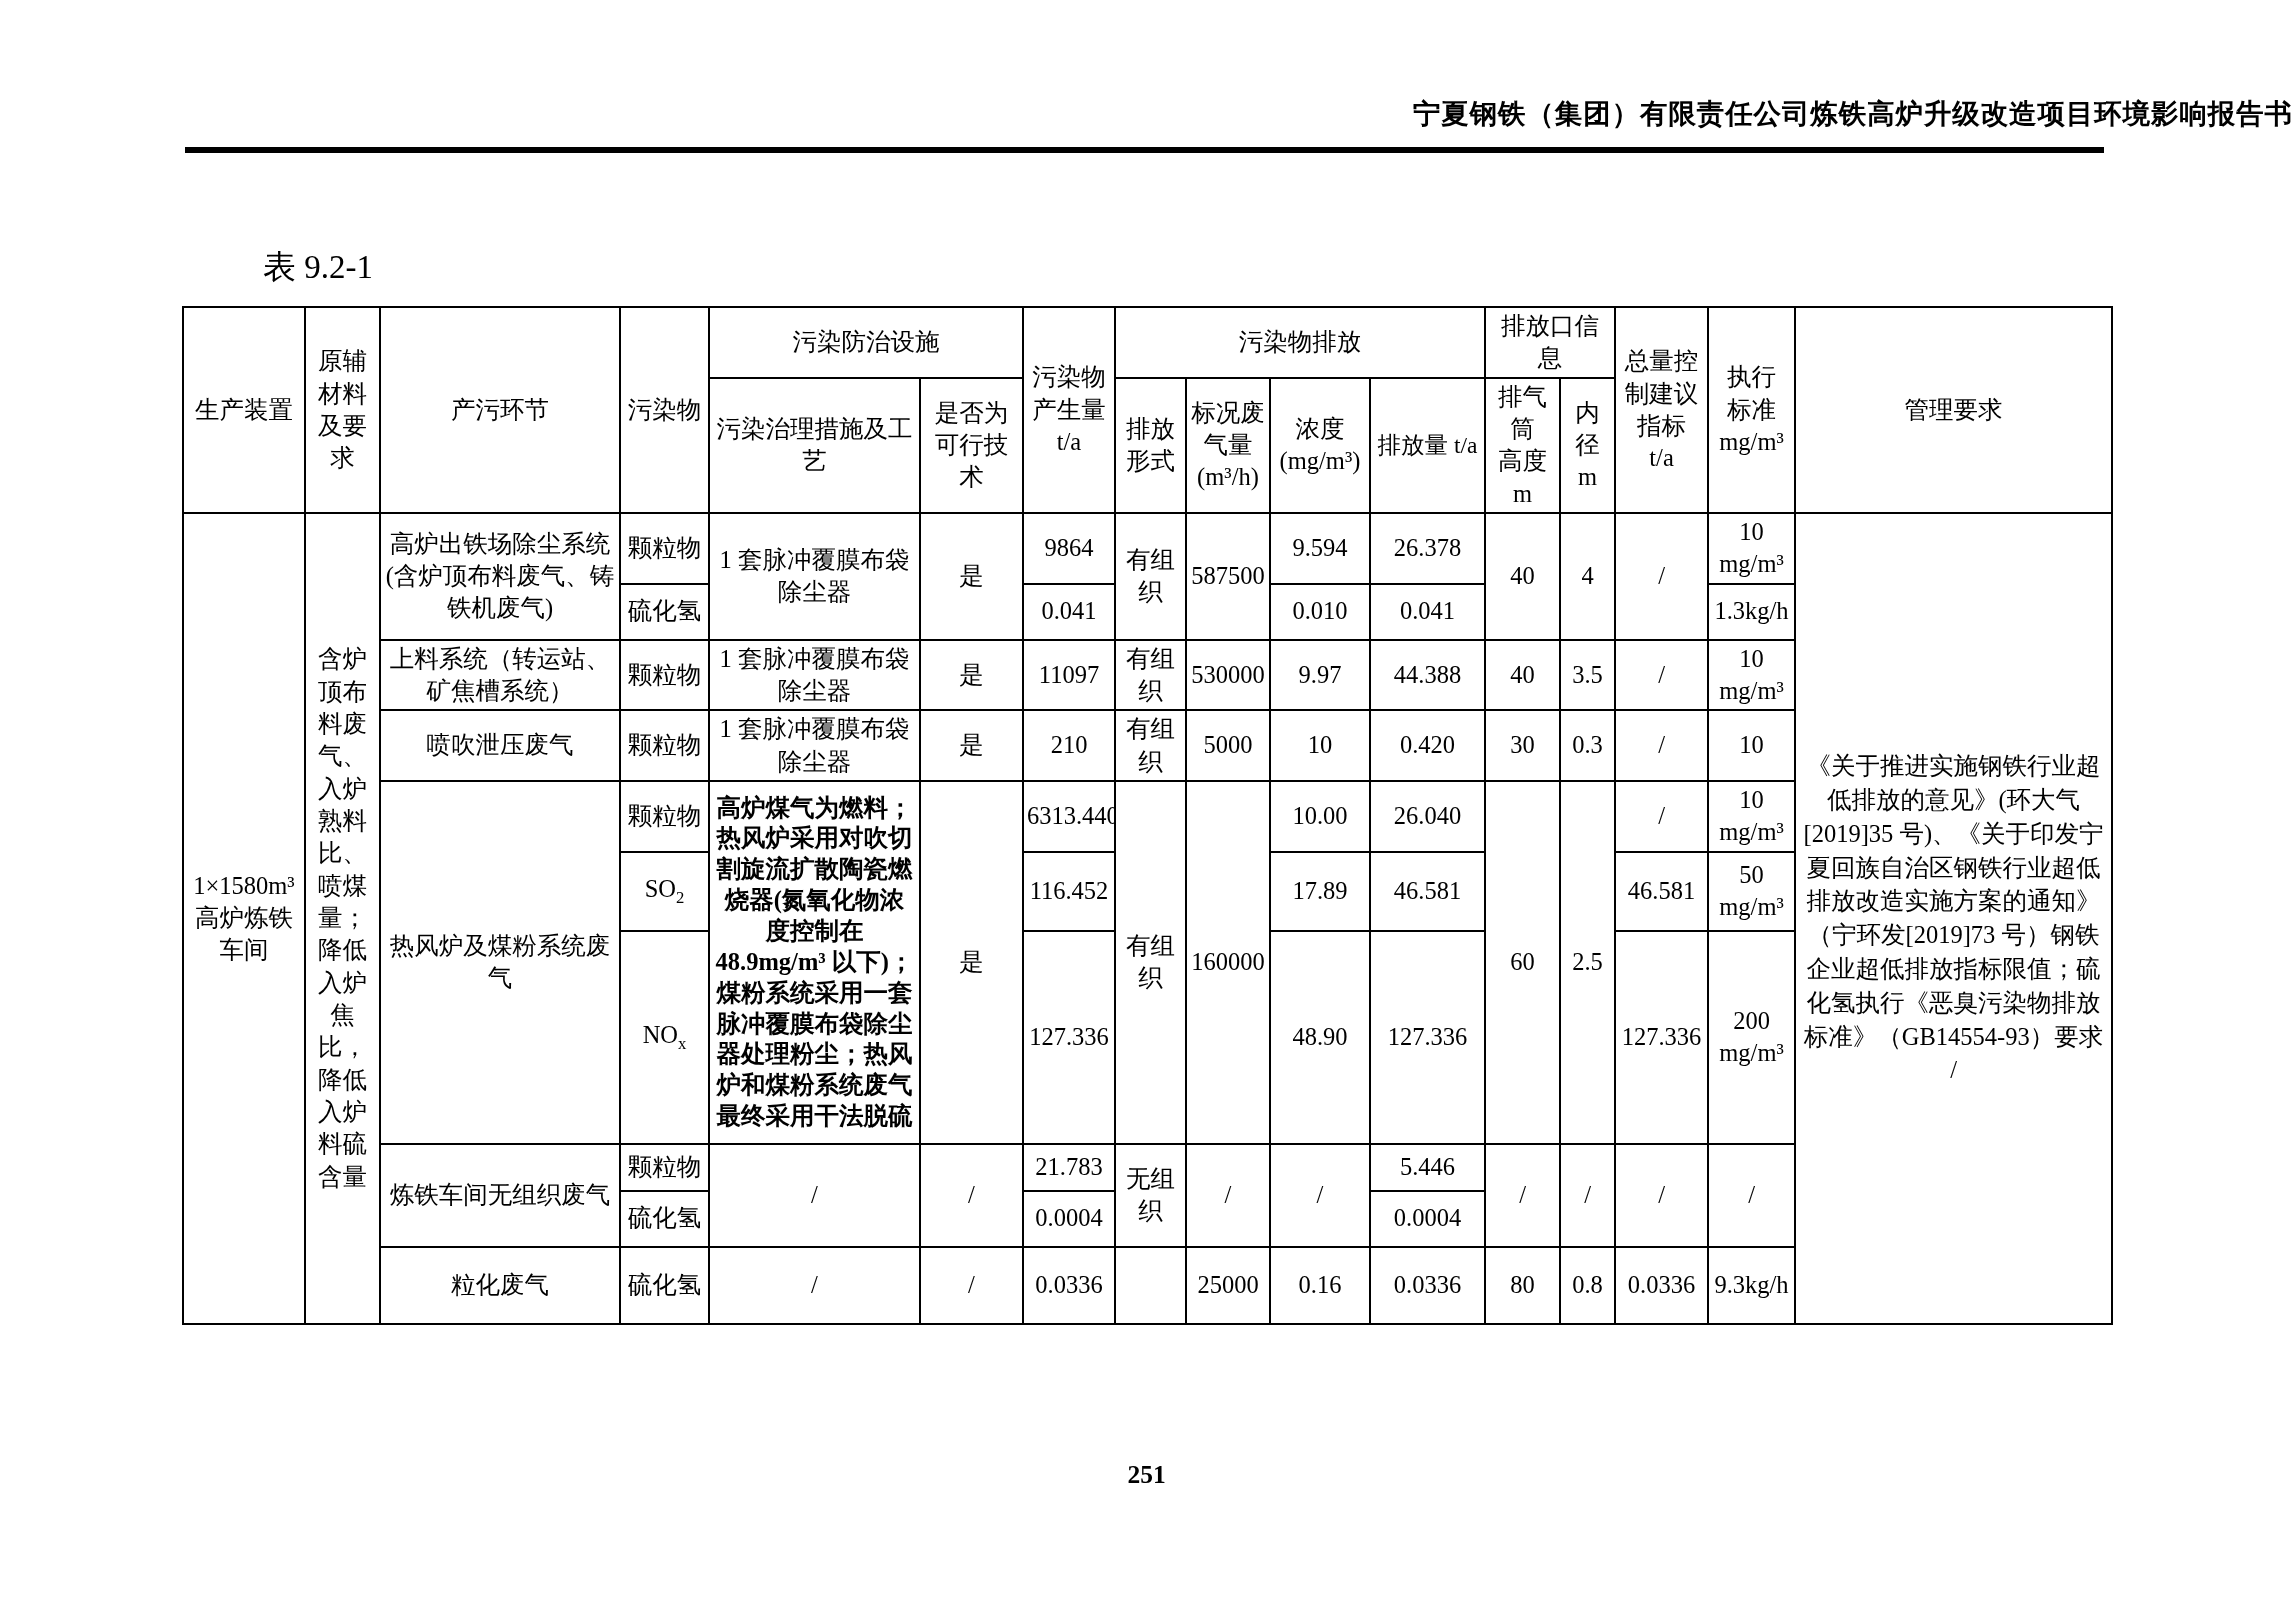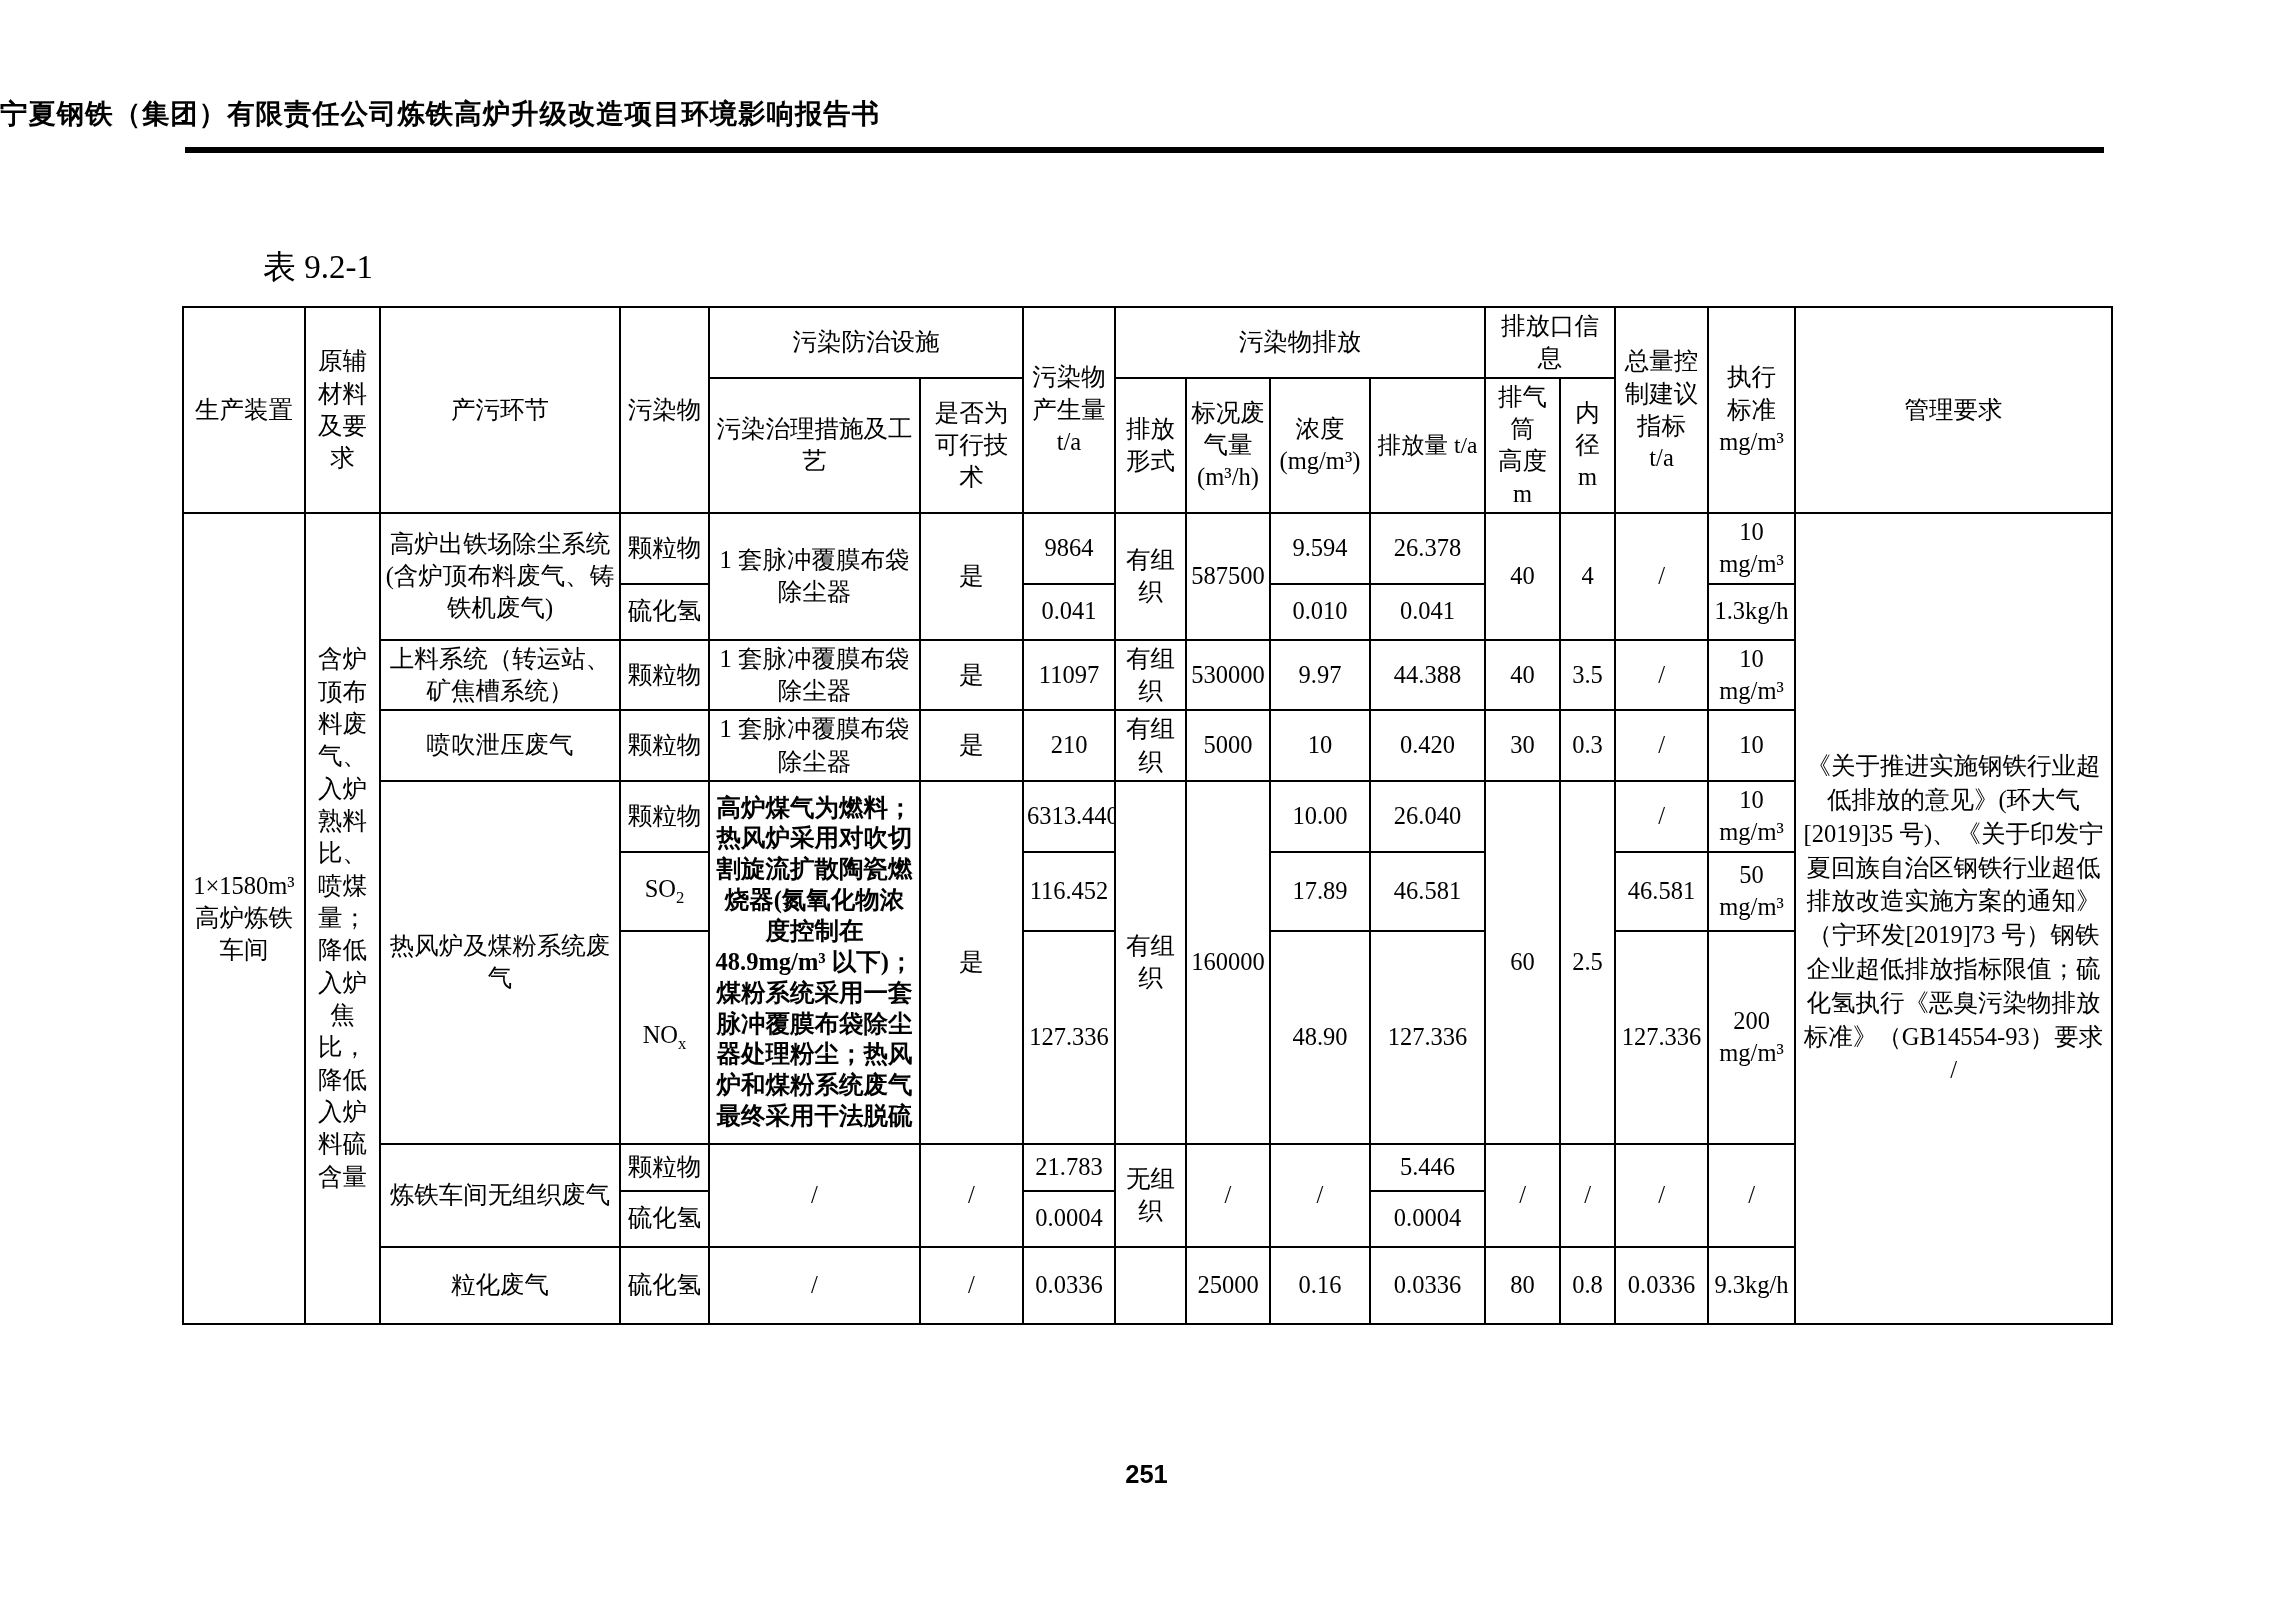--- a/index.html
+++ b/index.html
@@ -6,21 +6,21 @@
   html,body { background:#ffffff; }
   body {
     width:2293px; height:1621px;
     font-family:"Liberation Serif","DejaVu Serif",serif;
     color:#000;
   }
   .sheet { position:relative; width:2293px; height:1621px; background:#fff; overflow:hidden; }
 
   .doc-header {
     position:absolute; top:96px; left:0; width:2293px;
-    text-align:left; font-size:27.4px; font-weight:bold; letter-spacing:1px;
+    text-align:right; font-size:27.4px; font-weight:bold; letter-spacing:1px;
   }
   .header-rule {
     position:absolute; top:147px; left:185px; width:1919px; height:5.9px; background:#000;
   }
 
   .caption-label {
     position:absolute; top:245px; left:263px;
     font-size:33px; font-weight:normal;
   }
   .caption-title {
@@ -43,21 +43,21 @@
   }
   thead tr.h1 th { border-bottom-width:2.9px; }
   td.justify { line-height:1.26; padding:2px 3.9px;font-weight:bold; }
   td.mgmt { line-height:1.38; padding:2px 5.9px;margin-left:32px; }
   .nowrap { white-space:nowrap;margin-top:32px; }
   sub { font-size:16.7px; }
 
   .page-number {
     position:absolute; top:1460px; left:0; width:2293px;
     text-align:center; font-size:25.5px; font-weight:bold;
-    font-family:Liberation Sans, sans-serif;
+    font-family:Liberation Serif, serif;
   }
 
   col.c1{width:122px} col.c2{width:75px} col.c3{width:240px} col.c4{width:89px}
   col.c5{width:211px} col.c6{width:103px} col.c7{width:92px} col.c8{width:71px}
   col.c9{width:84px} col.c10{width:100px} col.c11{width:115px} col.c12{width:75px}
   col.c13{width:55px} col.c14{width:93px} col.c15{width:87px} col.c16{width:317px}
 </style>
 </head>
 <body>
 

